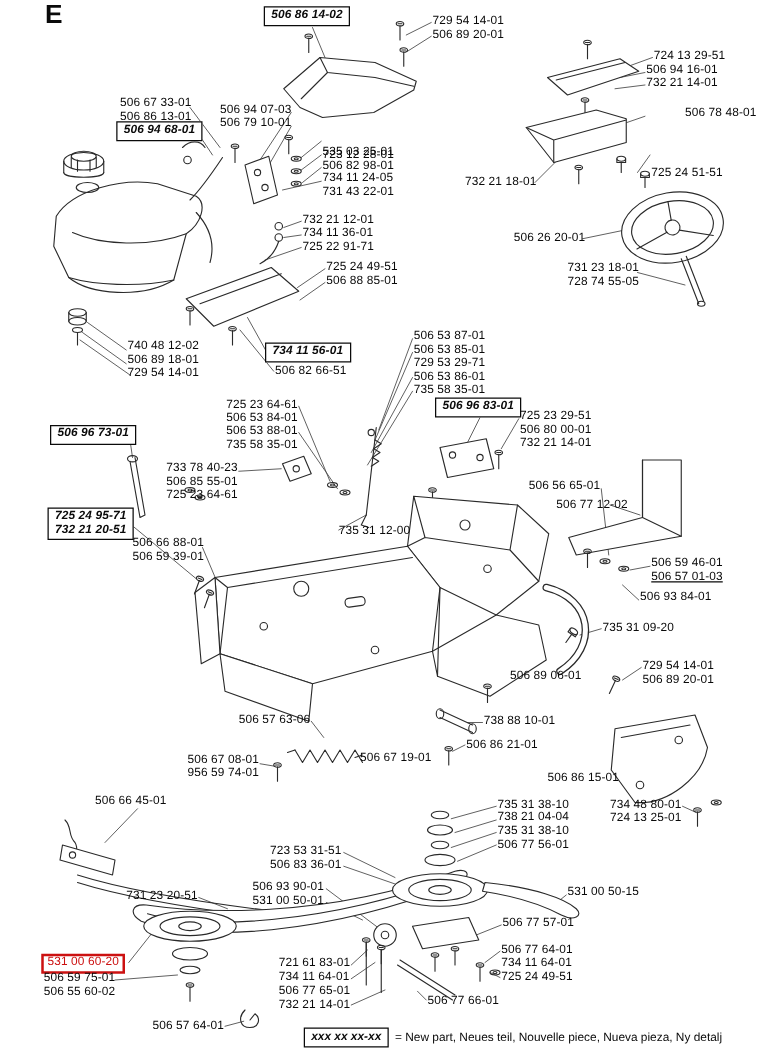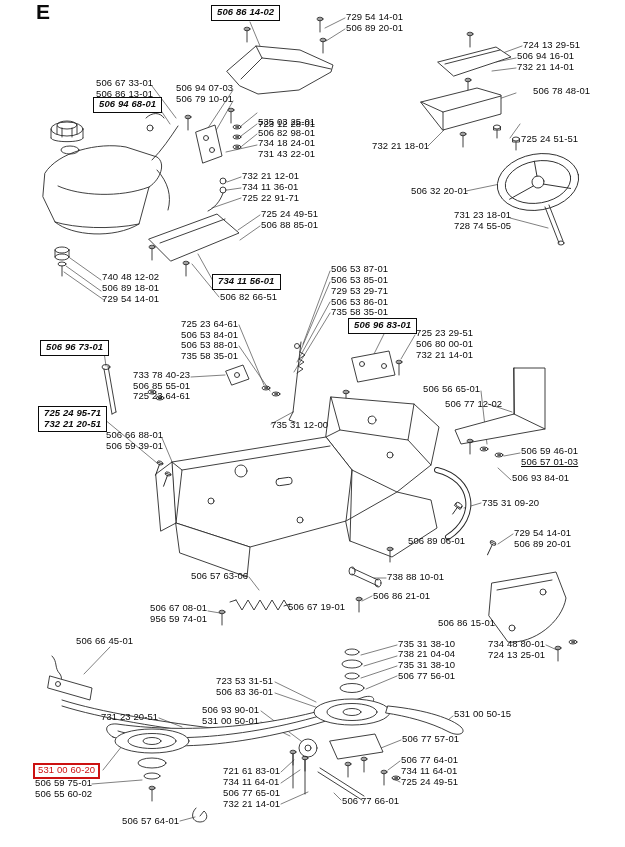--- a/index.html
+++ b/index.html
@@ -339,32 +339,32 @@
       <div class="part-label" style="left: 346px; top: 12px;">729 54 14-01</div>
       <div class="part-label" style="left: 346px; top: 23px;">506 89 20-01</div>
       <div class="part-label" style="left: 523px; top: 40px;">724 13 29-51</div>
       <div class="part-label" style="left: 517px; top: 51px;">506 94 16-01</div>
       <div class="part-label" style="left: 517px; top: 62px;">732 21 14-01</div>
       <div class="part-label" style="left: 96px; top: 78px;">506 67 33-01</div>
       <div class="part-label" style="left: 96px; top: 89px;">506 86 13-01</div>
       <div class="part-label boxed" style="left: 93px; top: 97px;">506 94 68-01</div>
       <div class="part-label" style="left: 176px; top: 83px;">506 94 07-03</div>
       <div class="part-label" style="left: 176px; top: 94px;">506 79 10-01</div>
-      <div class="part-label" style="left: 533px; top: 86px;">506 78 48-01</div>
+      <div class="part-label" style="left: 548px; top: 86px;">506 78 48-01</div>
       <div class="part-label" style="left: 258px; top: 107px; margin-top: 12px;">723 12 28-01</div>
       <div class="part-label" style="left: 258px; top: 117px;">535 03 25-01</div>
       <div class="part-label" style="left: 258px; top: 128px;">506 82 98-01</div>
-      <div class="part-label" style="left: 258px; top: 138px;">734 18 24-01</div>
+      <div class="part-label" style="left: 258px; top: 138px;">734 11 24-05</div>
       <div class="part-label" style="left: 258px; top: 149px;">731 43 22-01</div>
       <div class="part-label" style="left: 521px; top: 118px; margin-top: 16px;">725 24 51-51</div>
       <div class="part-label" style="left: 372px; top: 141px;">732 21 18-01</div>
       <div class="part-label" style="left: 242px; top: 171px;">732 21 12-01</div>
       <div class="part-label" style="left: 242px; top: 182px;">734 11 36-01</div>
       <div class="part-label" style="left: 242px; top: 193px;">725 22 91-71</div>
-      <div class="part-label" style="left: 411px; top: 186px;">506 32 20-01</div>
+      <div class="part-label" style="left: 411px; top: 186px;">506 26 20-01</div>
       <div class="part-label" style="left: 261px; top: 209px;">725 24 49-51</div>
       <div class="part-label" style="left: 261px; top: 220px;">506 88 85-01</div>
       <div class="part-label" style="left: 454px; top: 210px;">731 23 18-01</div>
       <div class="part-label" style="left: 454px; top: 221px;">728 74 55-05</div>
       <div class="part-label" style="left: 102px; top: 272px;">740 48 12-02</div>
       <div class="part-label" style="left: 102px; top: 283px;">506 89 18-01</div>
       <div class="part-label" style="left: 102px; top: 294px;">729 54 14-01</div>
       <div class="part-label boxed" style="left: 212px; top: 274px;">734 11 56-01</div>
       <div class="part-label" style="left: 220px; top: 292px;">506 82 66-51</div>
       <div class="part-label" style="left: 331px; top: 264px;">506 53 87-01</div>
@@ -426,14 +426,18 @@
       <div class="part-label" style="left: 223px; top: 777px;">734 11 64-01</div>
       <div class="part-label" style="left: 223px; top: 788px;">506 77 65-01</div>
       <div class="part-label" style="left: 223px; top: 799px;">732 21 14-01</div>
       <div class="part-label" style="left: 401px; top: 755px;">506 77 64-01</div>
       <div class="part-label" style="left: 401px; top: 766px;">734 11 64-01</div>
       <div class="part-label" style="left: 401px; top: 777px;">725 24 49-51</div>
       <div class="part-label" style="left: 342px; top: 796px;">506 77 66-01</div>
       <div class="part-label" style="left: 122px; top: 816px;">506 57 64-01</div>
     </div>
 
+  <div class="legend-footer">
+    <span class="code">xxx xx xx-xx</span>
+    <span>= New part, Neues teil, Nouvelle piece, Nueva pieza, Ny detalj</span>
+  </div>
 
 </div>
 
 </body></html>

